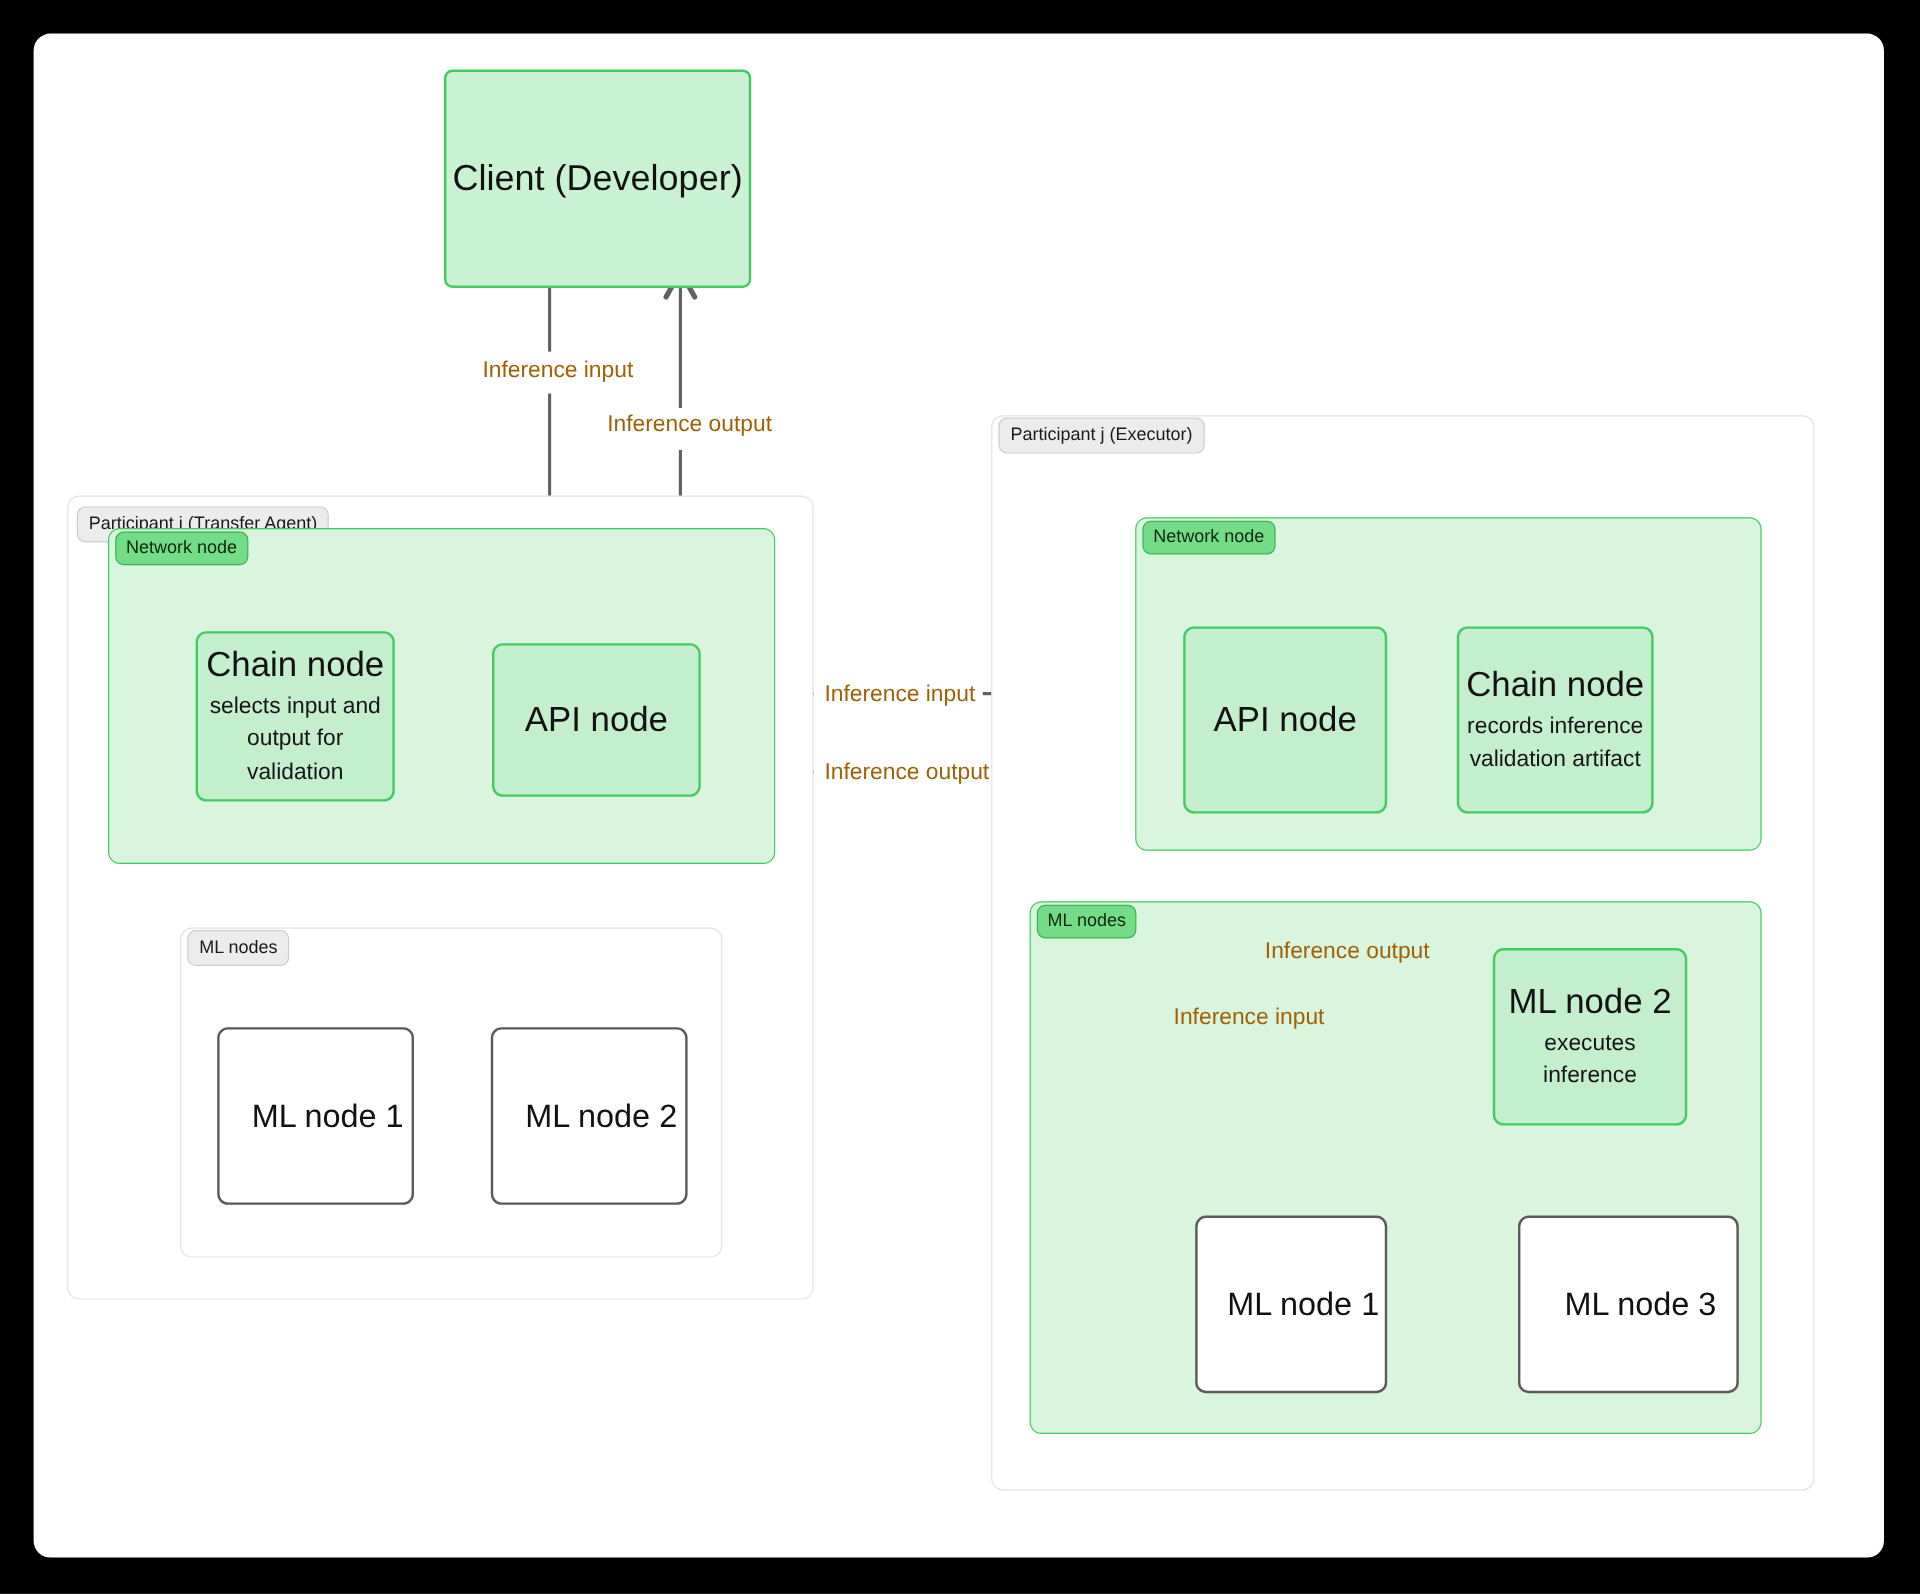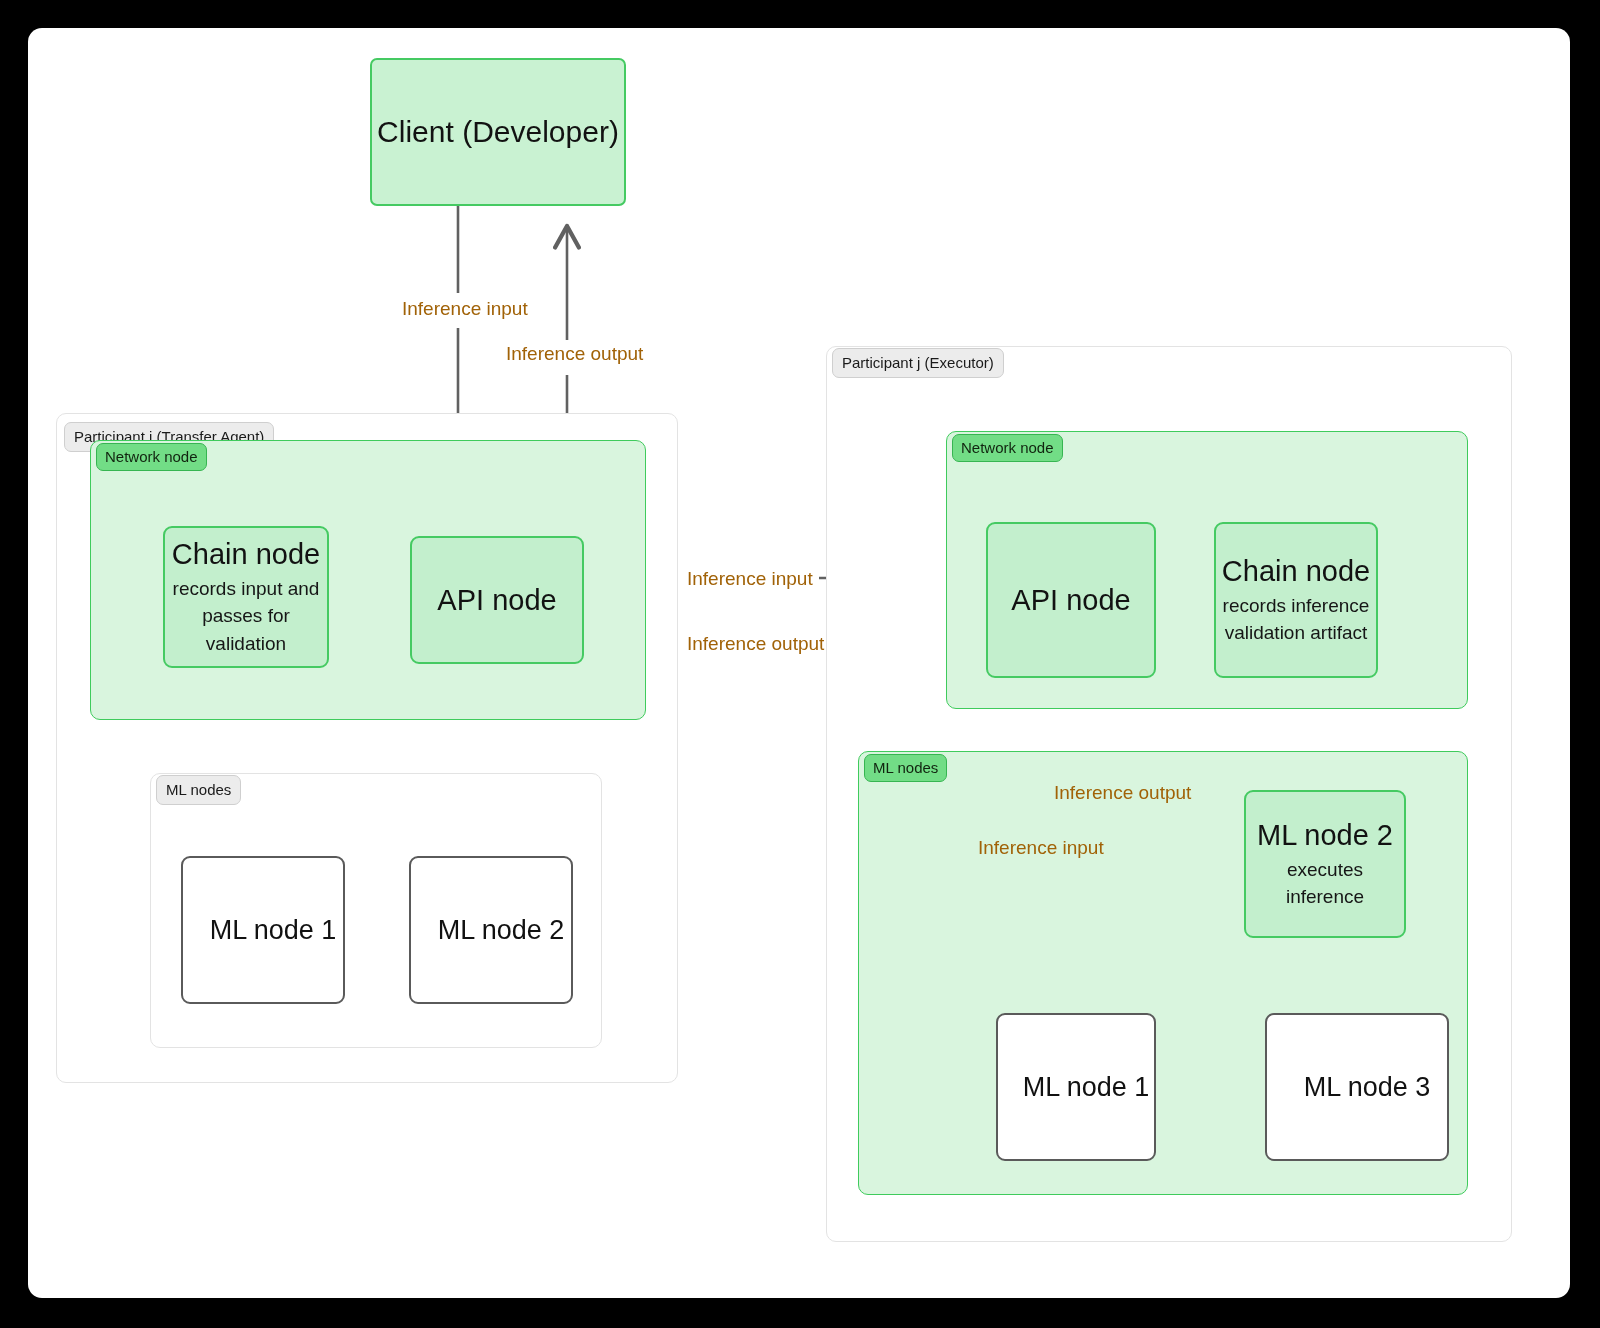--- a/index.html
+++ b/index.html
@@ -181,36 +181,36 @@
       <path d="M1002,650 L1002,790" fill="none" stroke="#4cc365" stroke-width="2.6"></path>
       <path d="M1002,828 L1002,876 Q1002,886 1012,886 L1210,886" fill="none" stroke="#4cc365" stroke-width="2.6" marker-end="url(#greenArrowFill)"></path>
     </g>
 
     <g>
       <path d="M1216,832 L1100,832 Q1090,832 1090,822 L1090,795" fill="none" stroke="#4cc365" stroke-width="2.6"></path>
       <path d="M1090,760 L1090,655" fill="none" stroke="#4cc365" stroke-width="2.6" marker-end="url(#greenArrowFill)"></path>
     </g>
   </svg>
 
-  <div class="abs node-client" style="left:342px; top:30px; width:256px; height:148px;">
+  <div class="abs node-client" style="left:342px; top:30px; width:256px; height:182px;">
     <span>Client (Developer)</span>
   </div>
 
   <div class="edge-label" style="left:368px; top:268px;">Inference input</div>
   <div class="edge-label" style="left:472px; top:313px;">Inference output</div>
 
   <div class="abs group-gray" style="left:28px; top:385px; width:622px; height:670px;"></div>
   <div class="badge-gray" style="left:36px; top:384px;margin-top:10px;">Participant i (Transfer Agent)</div>
 
   <div class="abs group-green" style="left:62px; top:412px; width:556px; height:280px;"></div>
   <div class="badge-green" style="left:68px; top:415px;">Network node</div>
 
   <div class="abs node" style="left:135px; top:498px; width:166px; height:142px;">
     <div class="title">Chain node</div>
-    <div class="sub">records input and passes for validation</div>
+    <div class="sub">selects input and output for validation</div>
   </div>
 
   <div class="abs node" style="left:382px; top:508px; width:174px; height:128px;">
     <div class="title">API node</div>
   </div>
 
   <div class="abs group-gray" style="left:122px; top:745px; width:452px; height:275px;"></div>
   <div class="badge-gray" style="left:128px; top:747px;">ML nodes</div>
 
   <div class="abs node-plain" style="left:153px; top:828px; width:164px; height:148px;">

